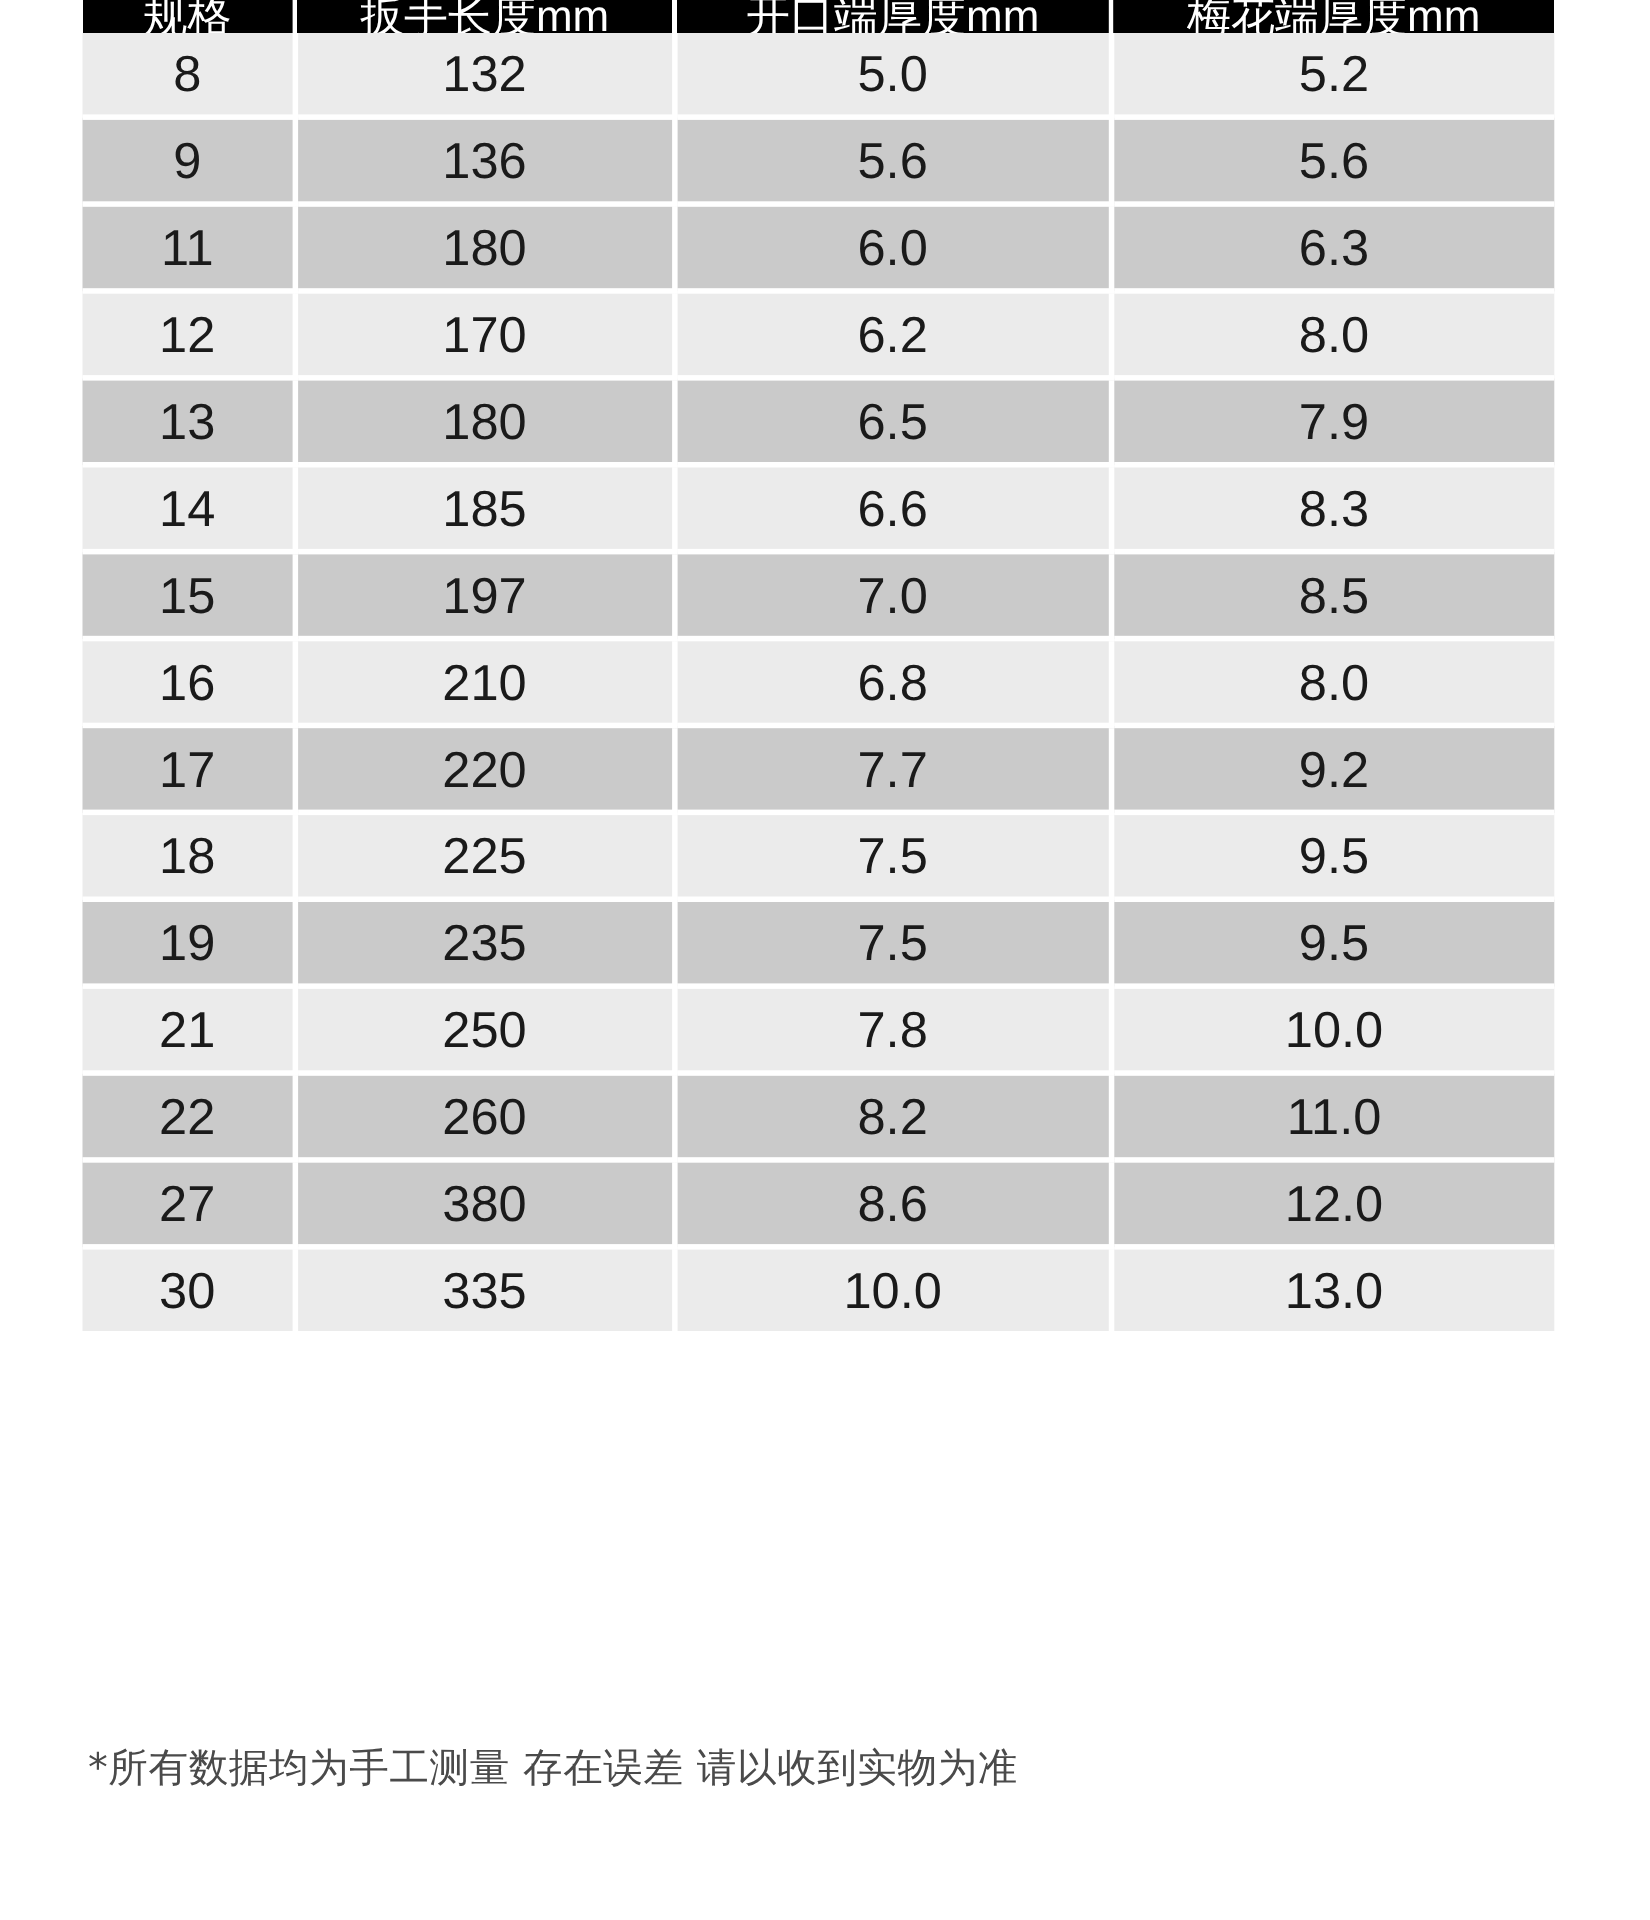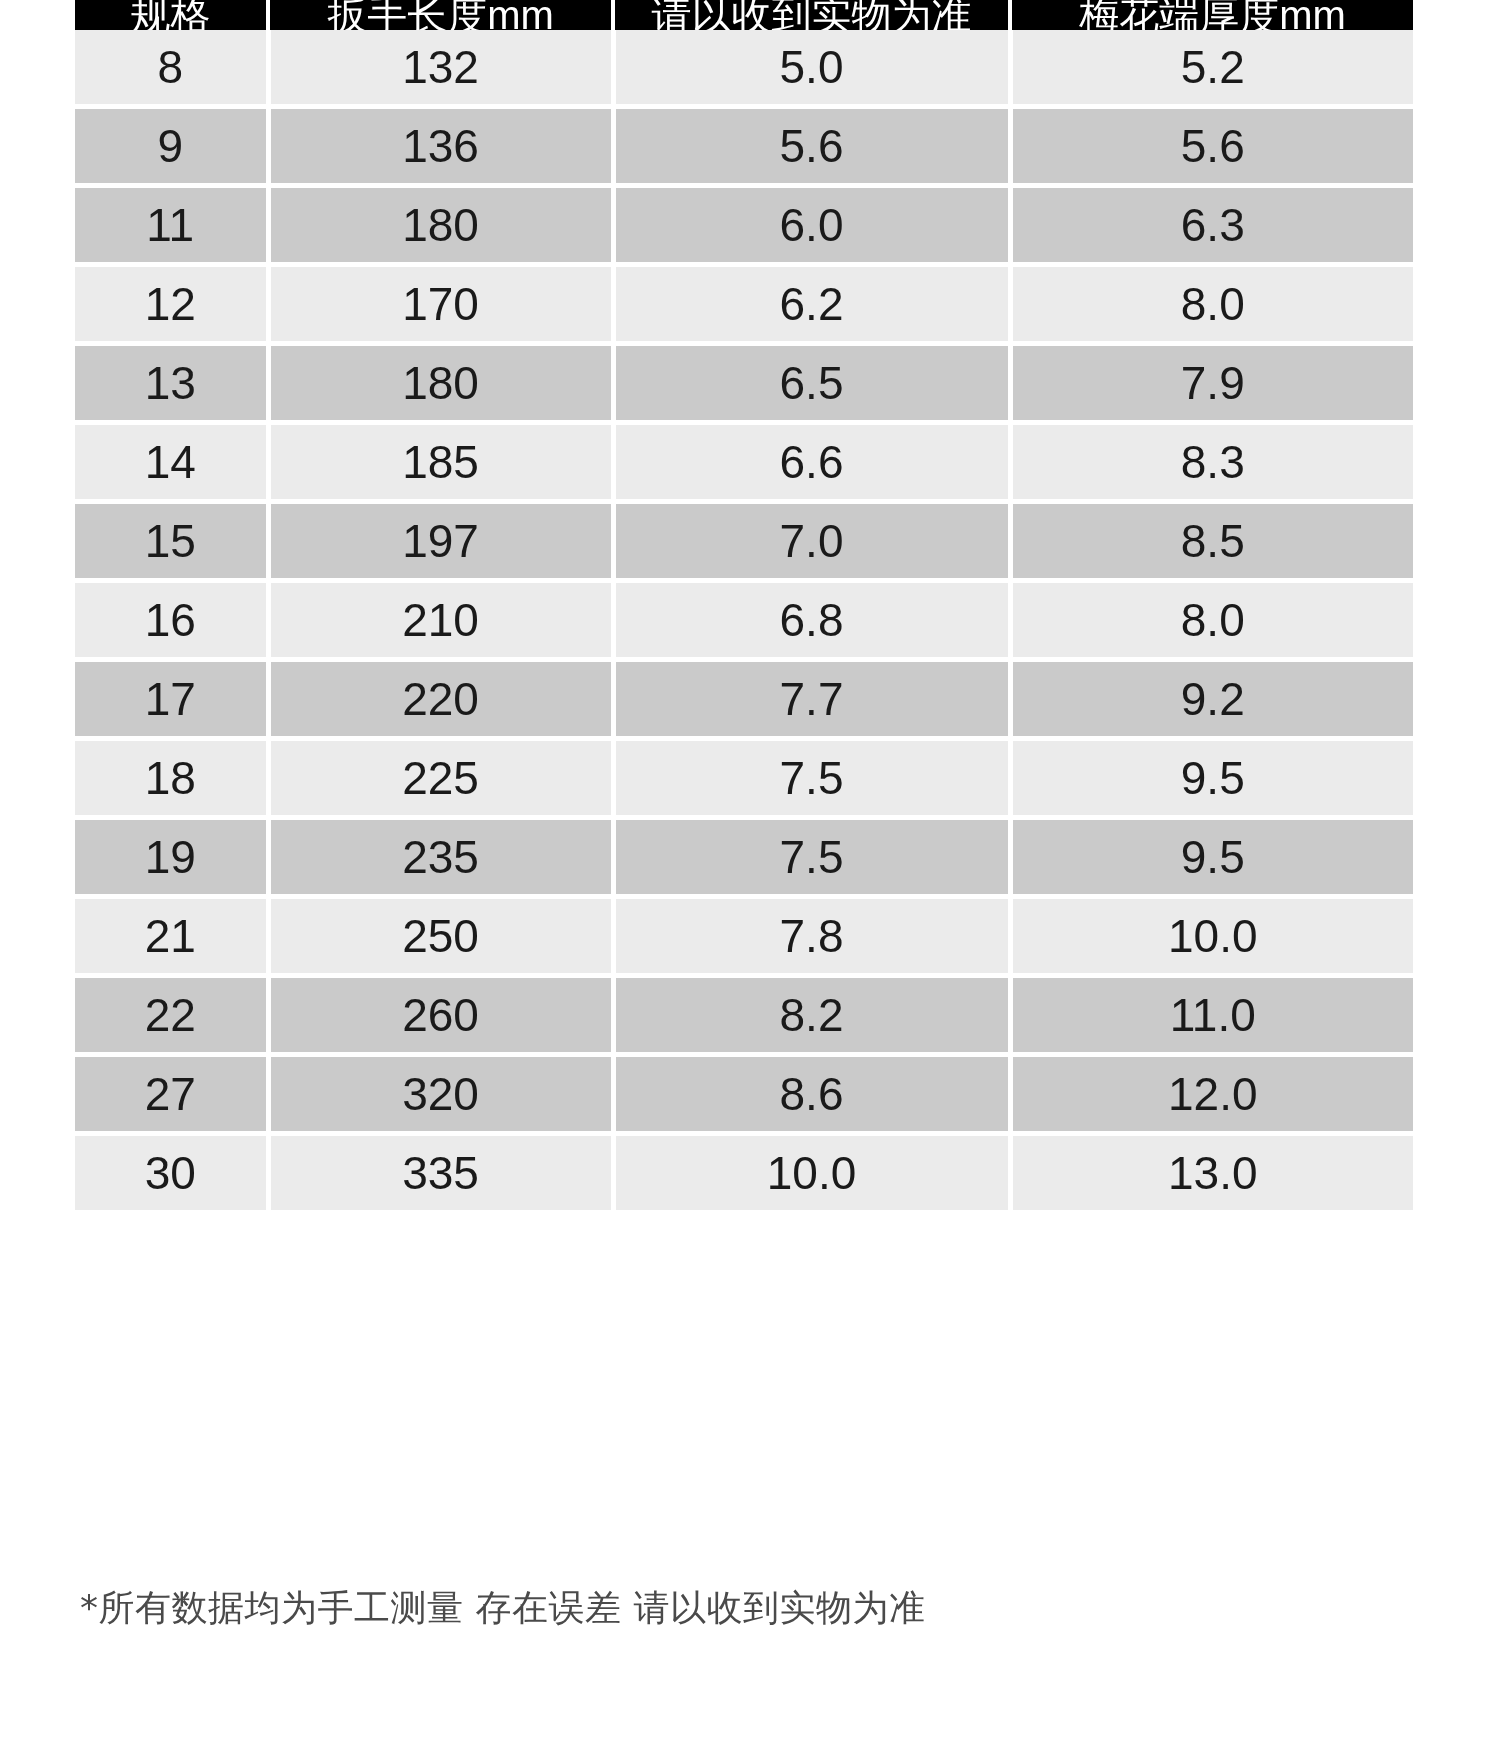--- a/index.html
+++ b/index.html
@@ -108,21 +108,21 @@
       <colgroup>
         <col class="c-spec">
         <col class="c-len">
         <col class="c-open">
         <col class="c-box">
       </colgroup>
       <thead>
         <tr class="header-row">
           <th>规格</th>
           <th>扳手长度mm</th>
-          <th>请以收到实物为准</th>
+          <th>开口端厚度mm</th>
           <th>梅花端厚度mm</th>
         </tr>
       </thead>
       <tbody id="table-body">
           <tr class="row-odd">
             <td>8</td>
             <td>132</td>
             <td>5.0</td>
             <td>5.2</td>
           </tr>
@@ -193,21 +193,21 @@
             <td>10.0</td>
           </tr>
           <tr class="row-even">
             <td>22</td>
             <td>260</td>
             <td>8.2</td>
             <td>11.0</td>
           </tr>
           <tr class="row-even">
             <td>27</td>
-            <td>320</td>
+            <td>380</td>
             <td>8.6</td>
             <td>12.0</td>
           </tr>
           <tr class="row-odd">
             <td>30</td>
             <td>335</td>
             <td>10.0</td>
             <td>13.0</td>
           </tr>
         </tbody>

